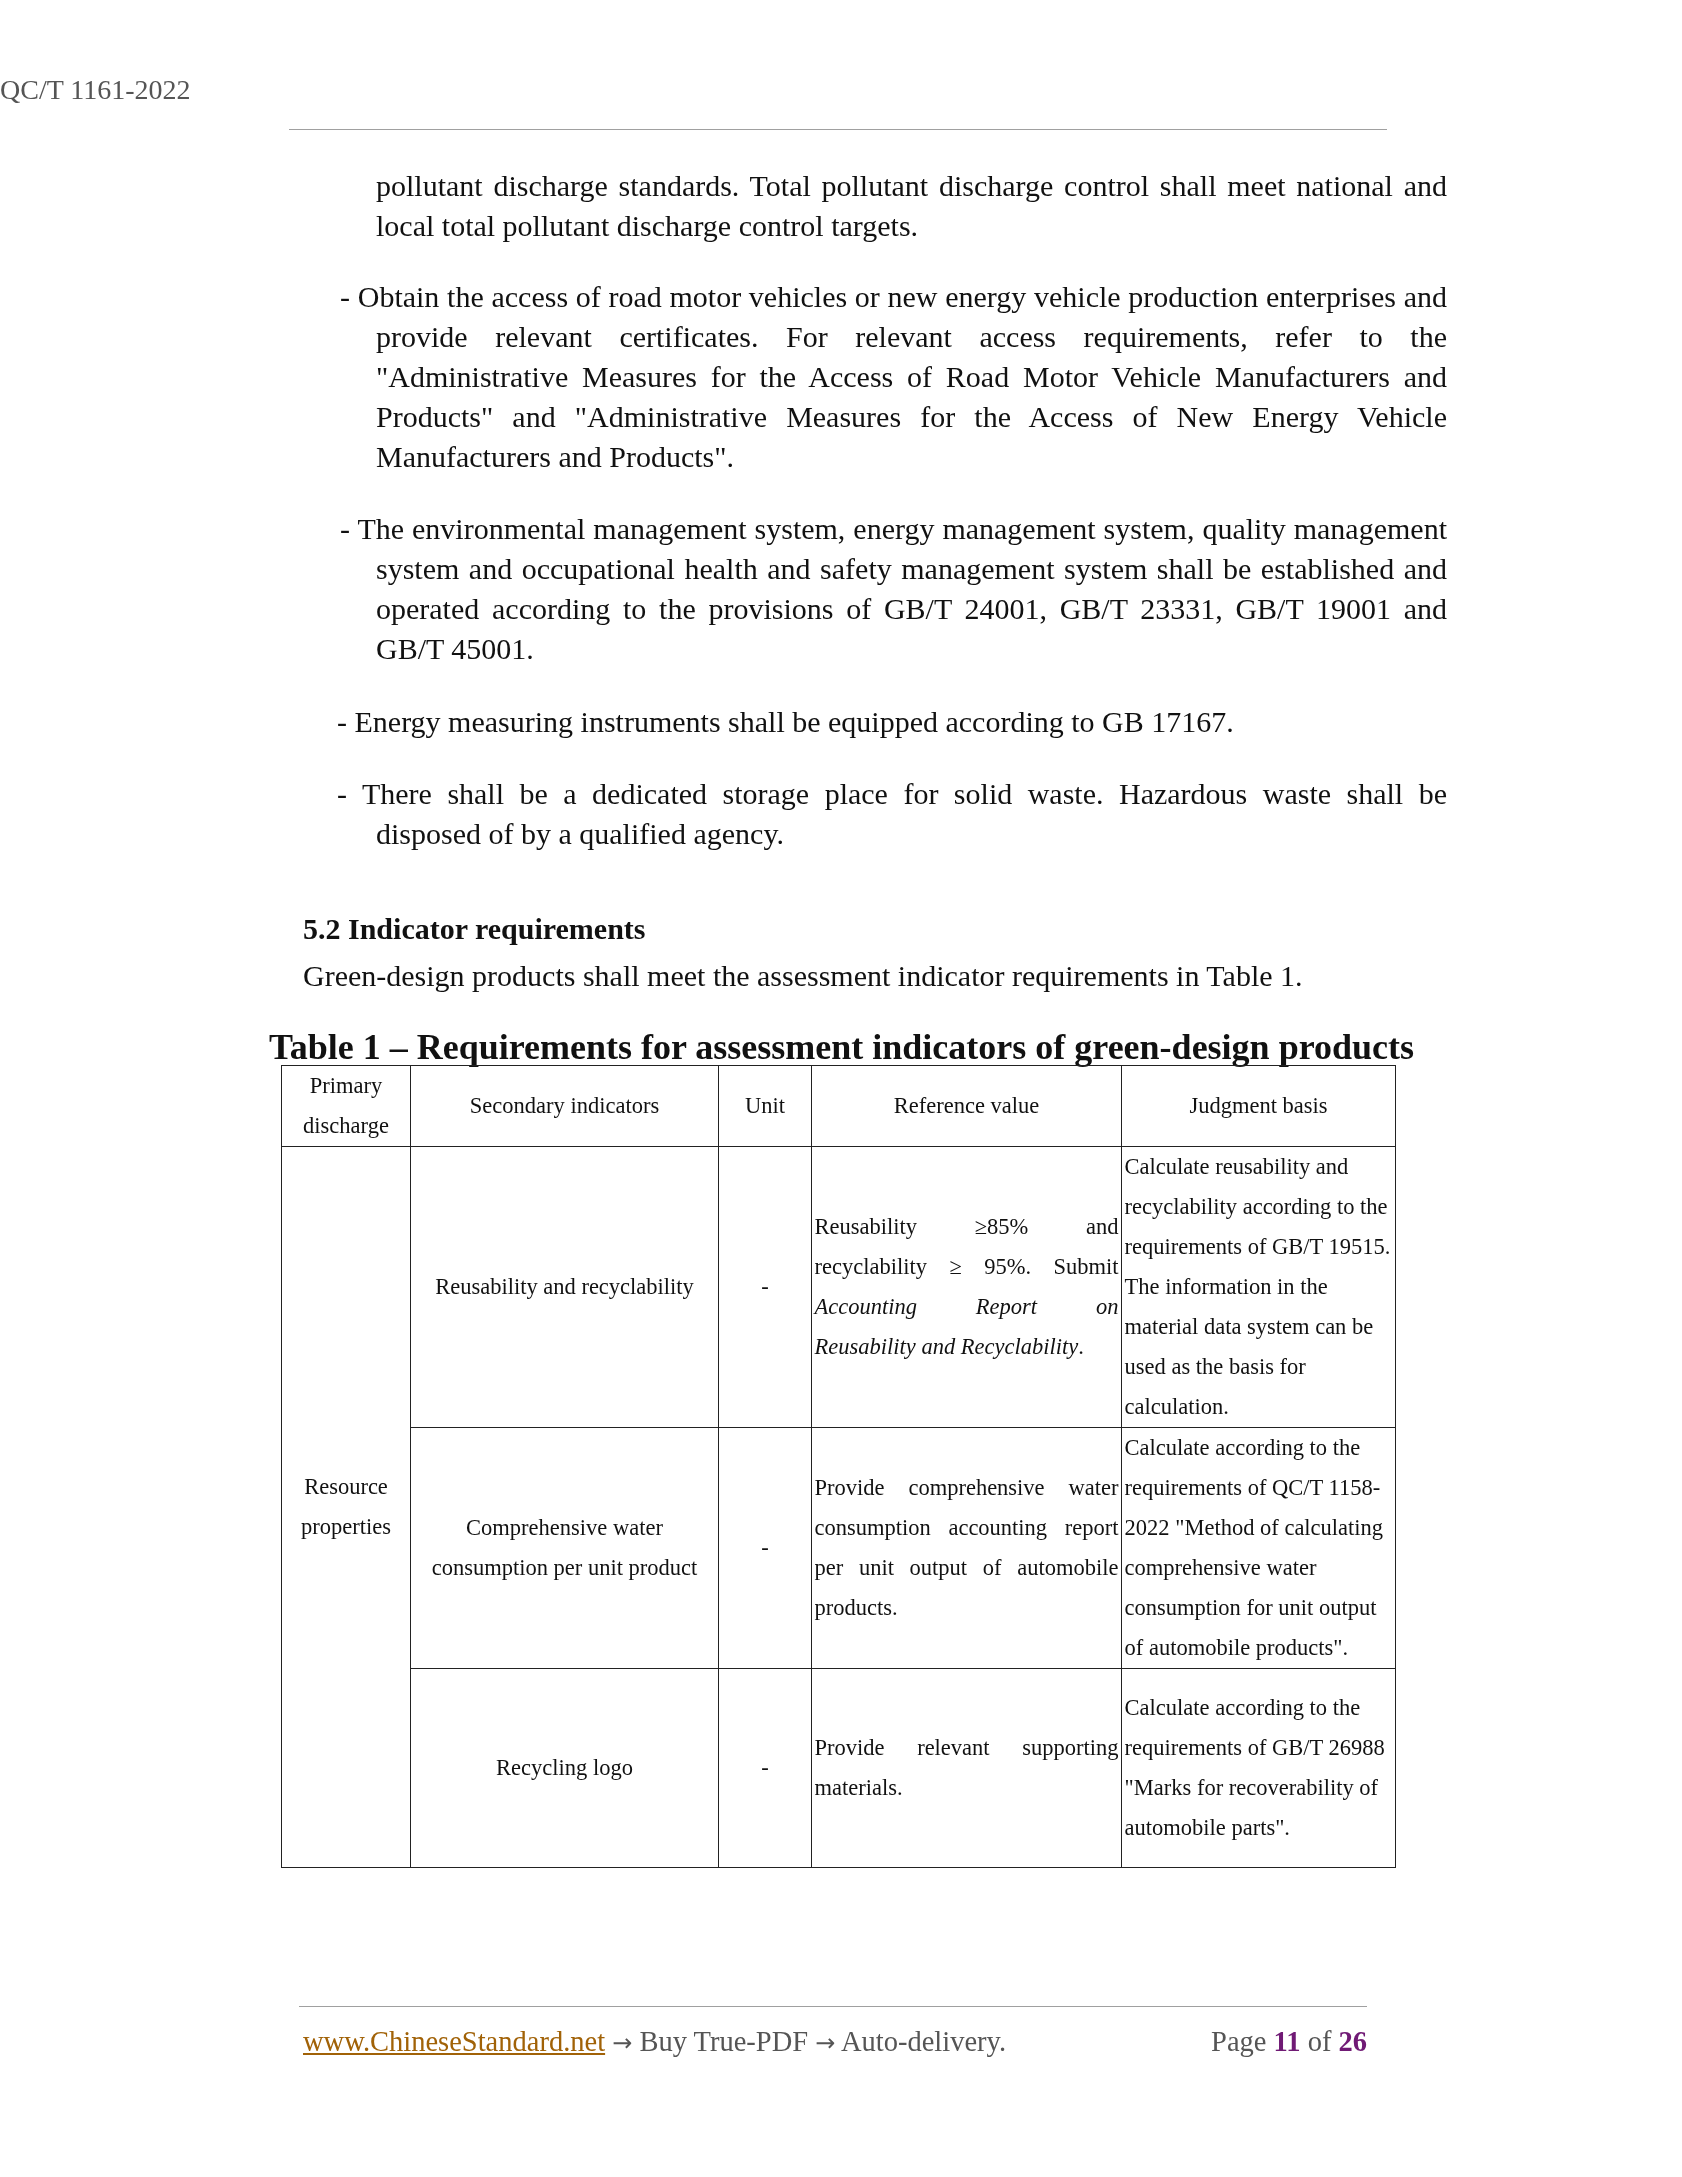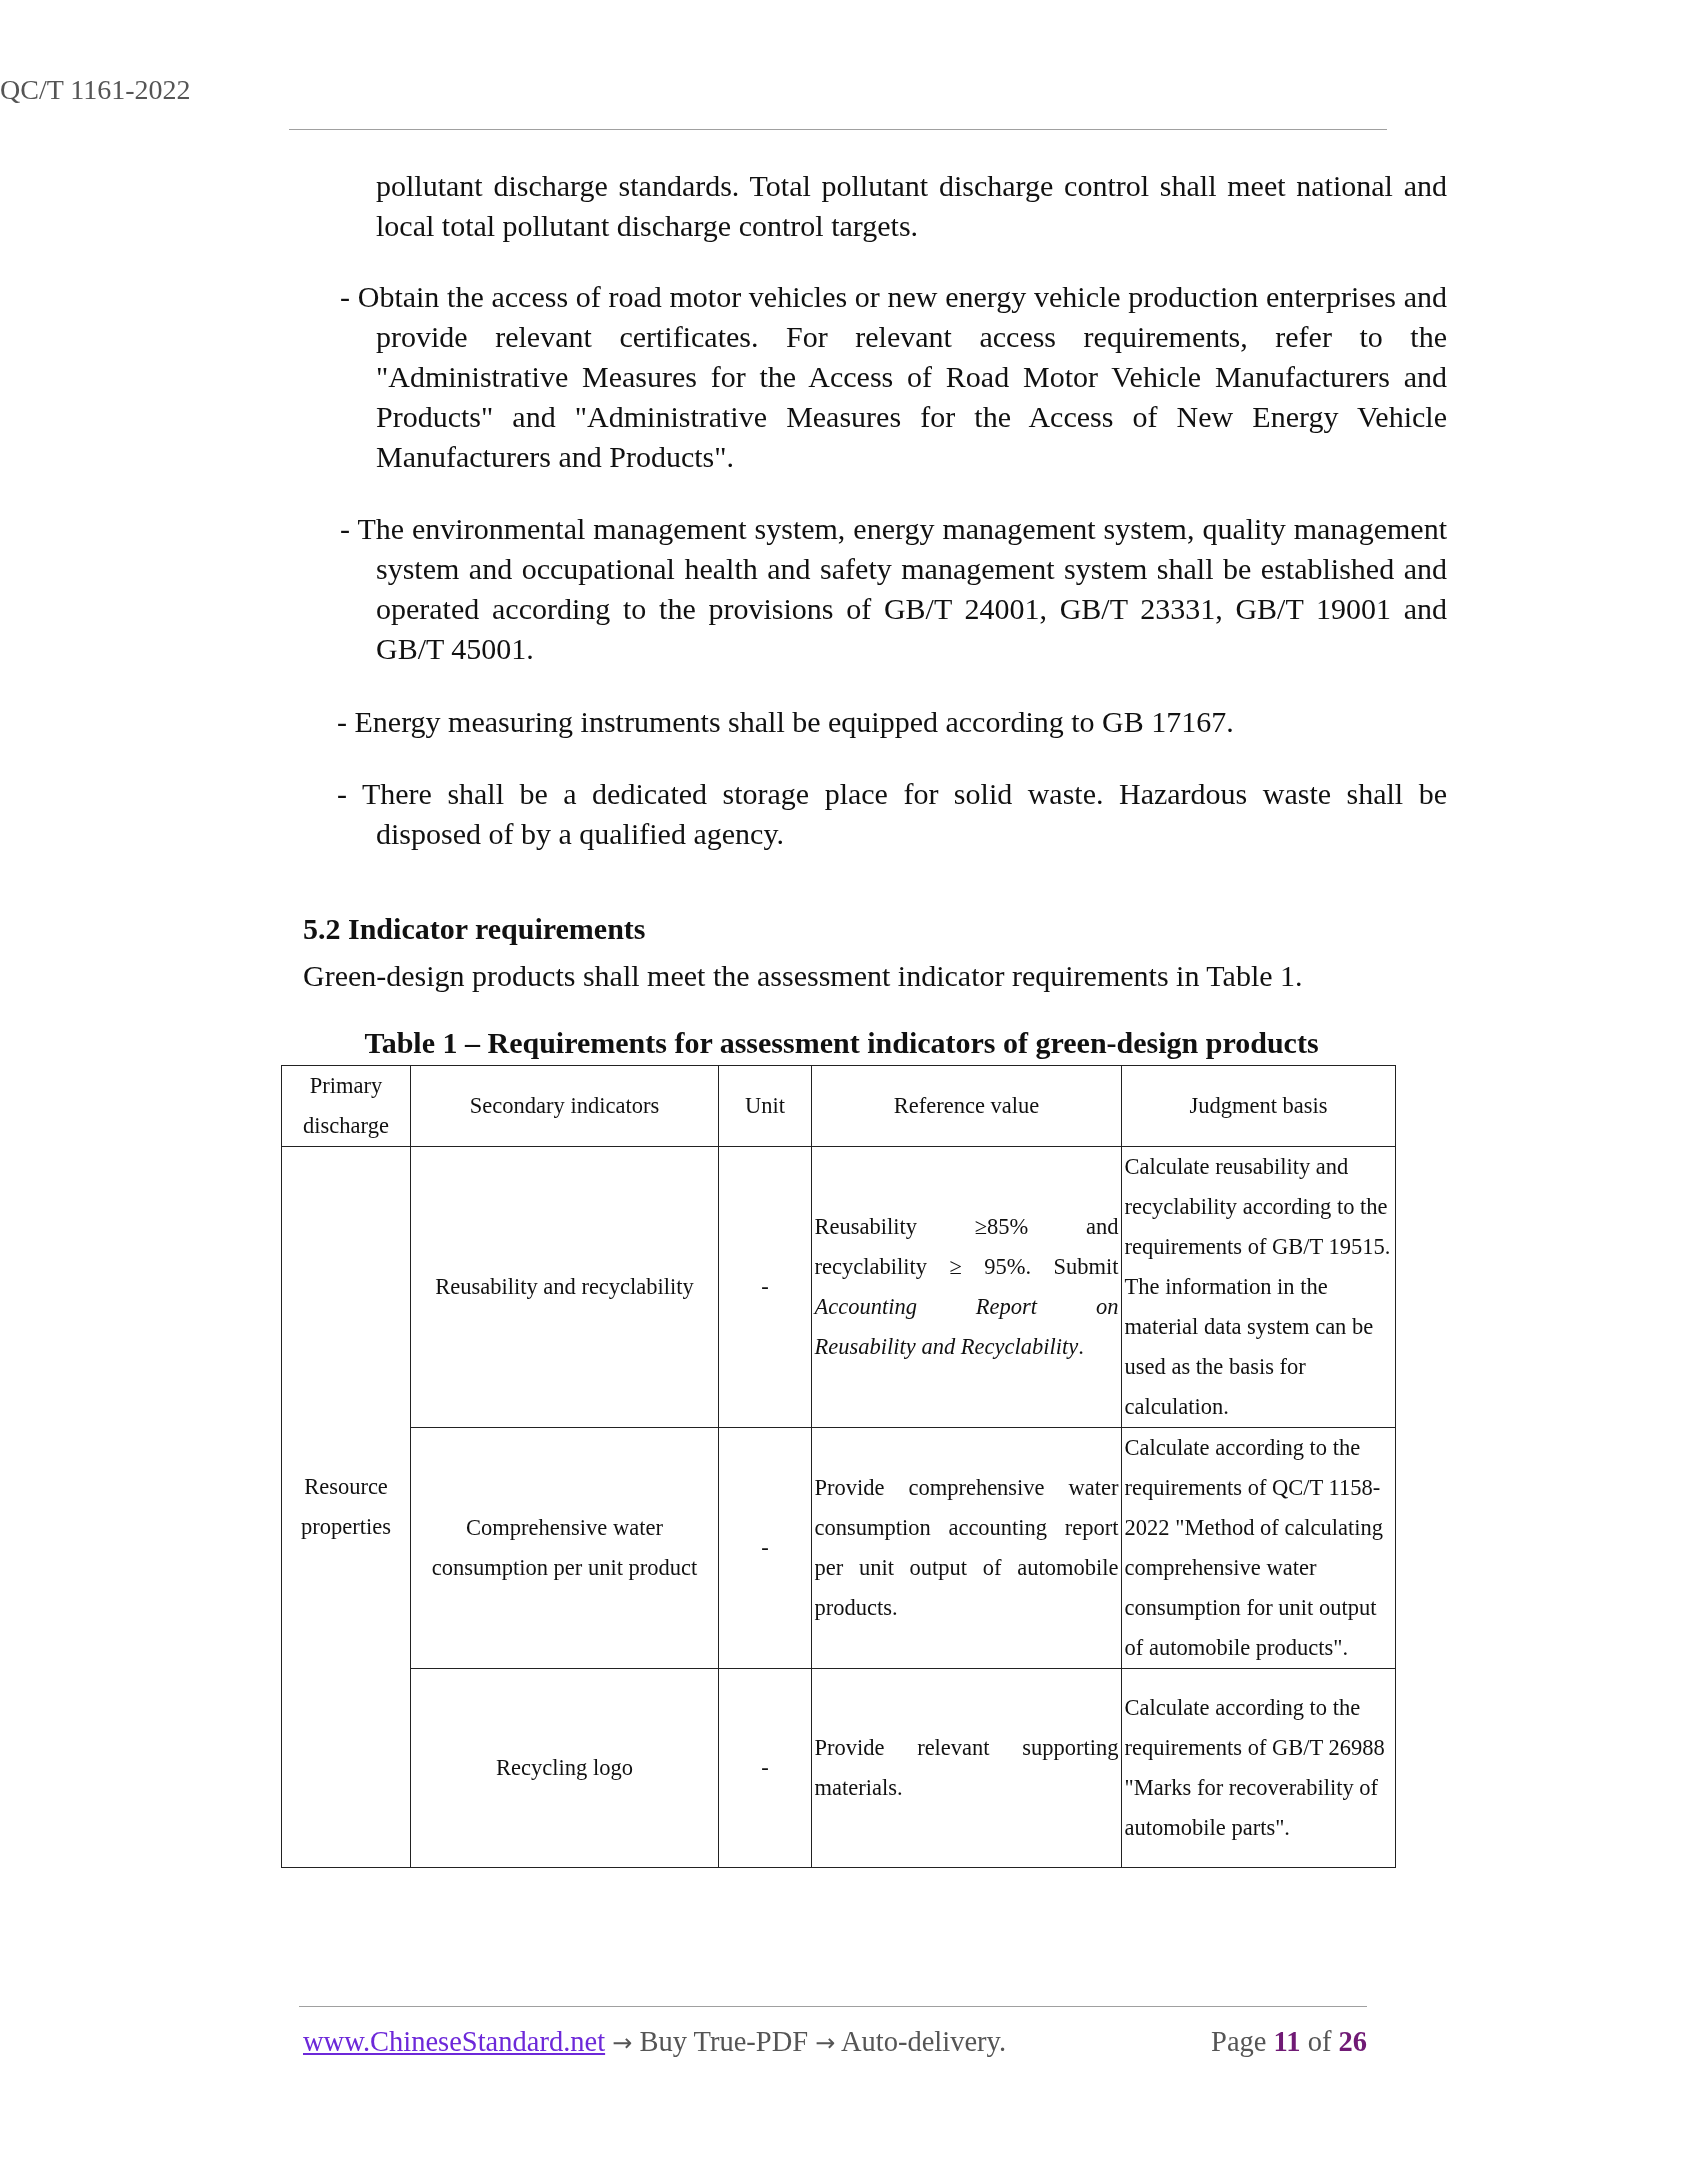--- a/index.html
+++ b/index.html
@@ -9,35 +9,35 @@
                   font-size: 28px; color: #555; }
   .header-rule { position: absolute; top: 129px; left: 289px; width: 1098px; height: 0;
                  border-top: 1.7px solid #a0a0a0; }
   .body-text { position: absolute; left: 303px; width: 1071px; font-size: 30px; line-height: 40px; }
   .para { position: absolute; left: 0; width: 1071px; margin: 0; text-align: justify; }
   .bullet { padding-left: 73px; text-indent: -36px; }
   .bullet.tight { padding-left: 73px; text-indent: -39px; }
   .cont { padding-left: 73px; }
   .section-heading { font-weight: bold; }
   .table-title { position: absolute; top: 1026px; left: 0; width: 1683px; text-align: center;
-                 font-size: 30px; font-weight: bold; }
+                 font-size: 36px; font-weight: bold; }
   table.req { position: absolute; top: 1065px; left: 281px; width: 1114px; border-collapse: collapse;
               font-size: 22.5px; line-height: 40px; table-layout: fixed; }
   table.req th, table.req td { border: 1.7px solid #222; padding: 0 2.6px; vertical-align: middle; }
   table.req th { font-weight: normal; text-align: center; height: 77px; line-height: 40px; }
   td.center { text-align: center; }
   td.just { text-align: justify; text-align-last: left; }
   td.judg { text-align: left; vertical-align: top; padding-top: 1.7px; }
   .row1 td { height: 280px; }
   .row2 td { height: 239px; }
   .row3 td { height: 198px; }
   .footer-rule { position: absolute; top: 2006px; left: 299px; width: 1068px; height: 0;
                  border-top: 1.7px solid #a0a0a0; }
   .footer { position: absolute; top: 2026px; left: 303px; width: 1064px; font-size: 28.5px; color: #555; }
-  .footer-link { color: #6d28d9; text-decoration: underline; }
+  .footer-link { color: #a16207; text-decoration: underline; }
   .footer-page { position: absolute; right: 0; top: 0; }
   .footer-page b { color: #701a75; }
   .arrow { font-family: "DejaVu Sans", sans-serif; font-size: 24px; }
 </style>
 </head>
 <body>
 
 <div class="header-title">QC/T 1161-2022</div>
 <div class="header-rule"></div>
 

